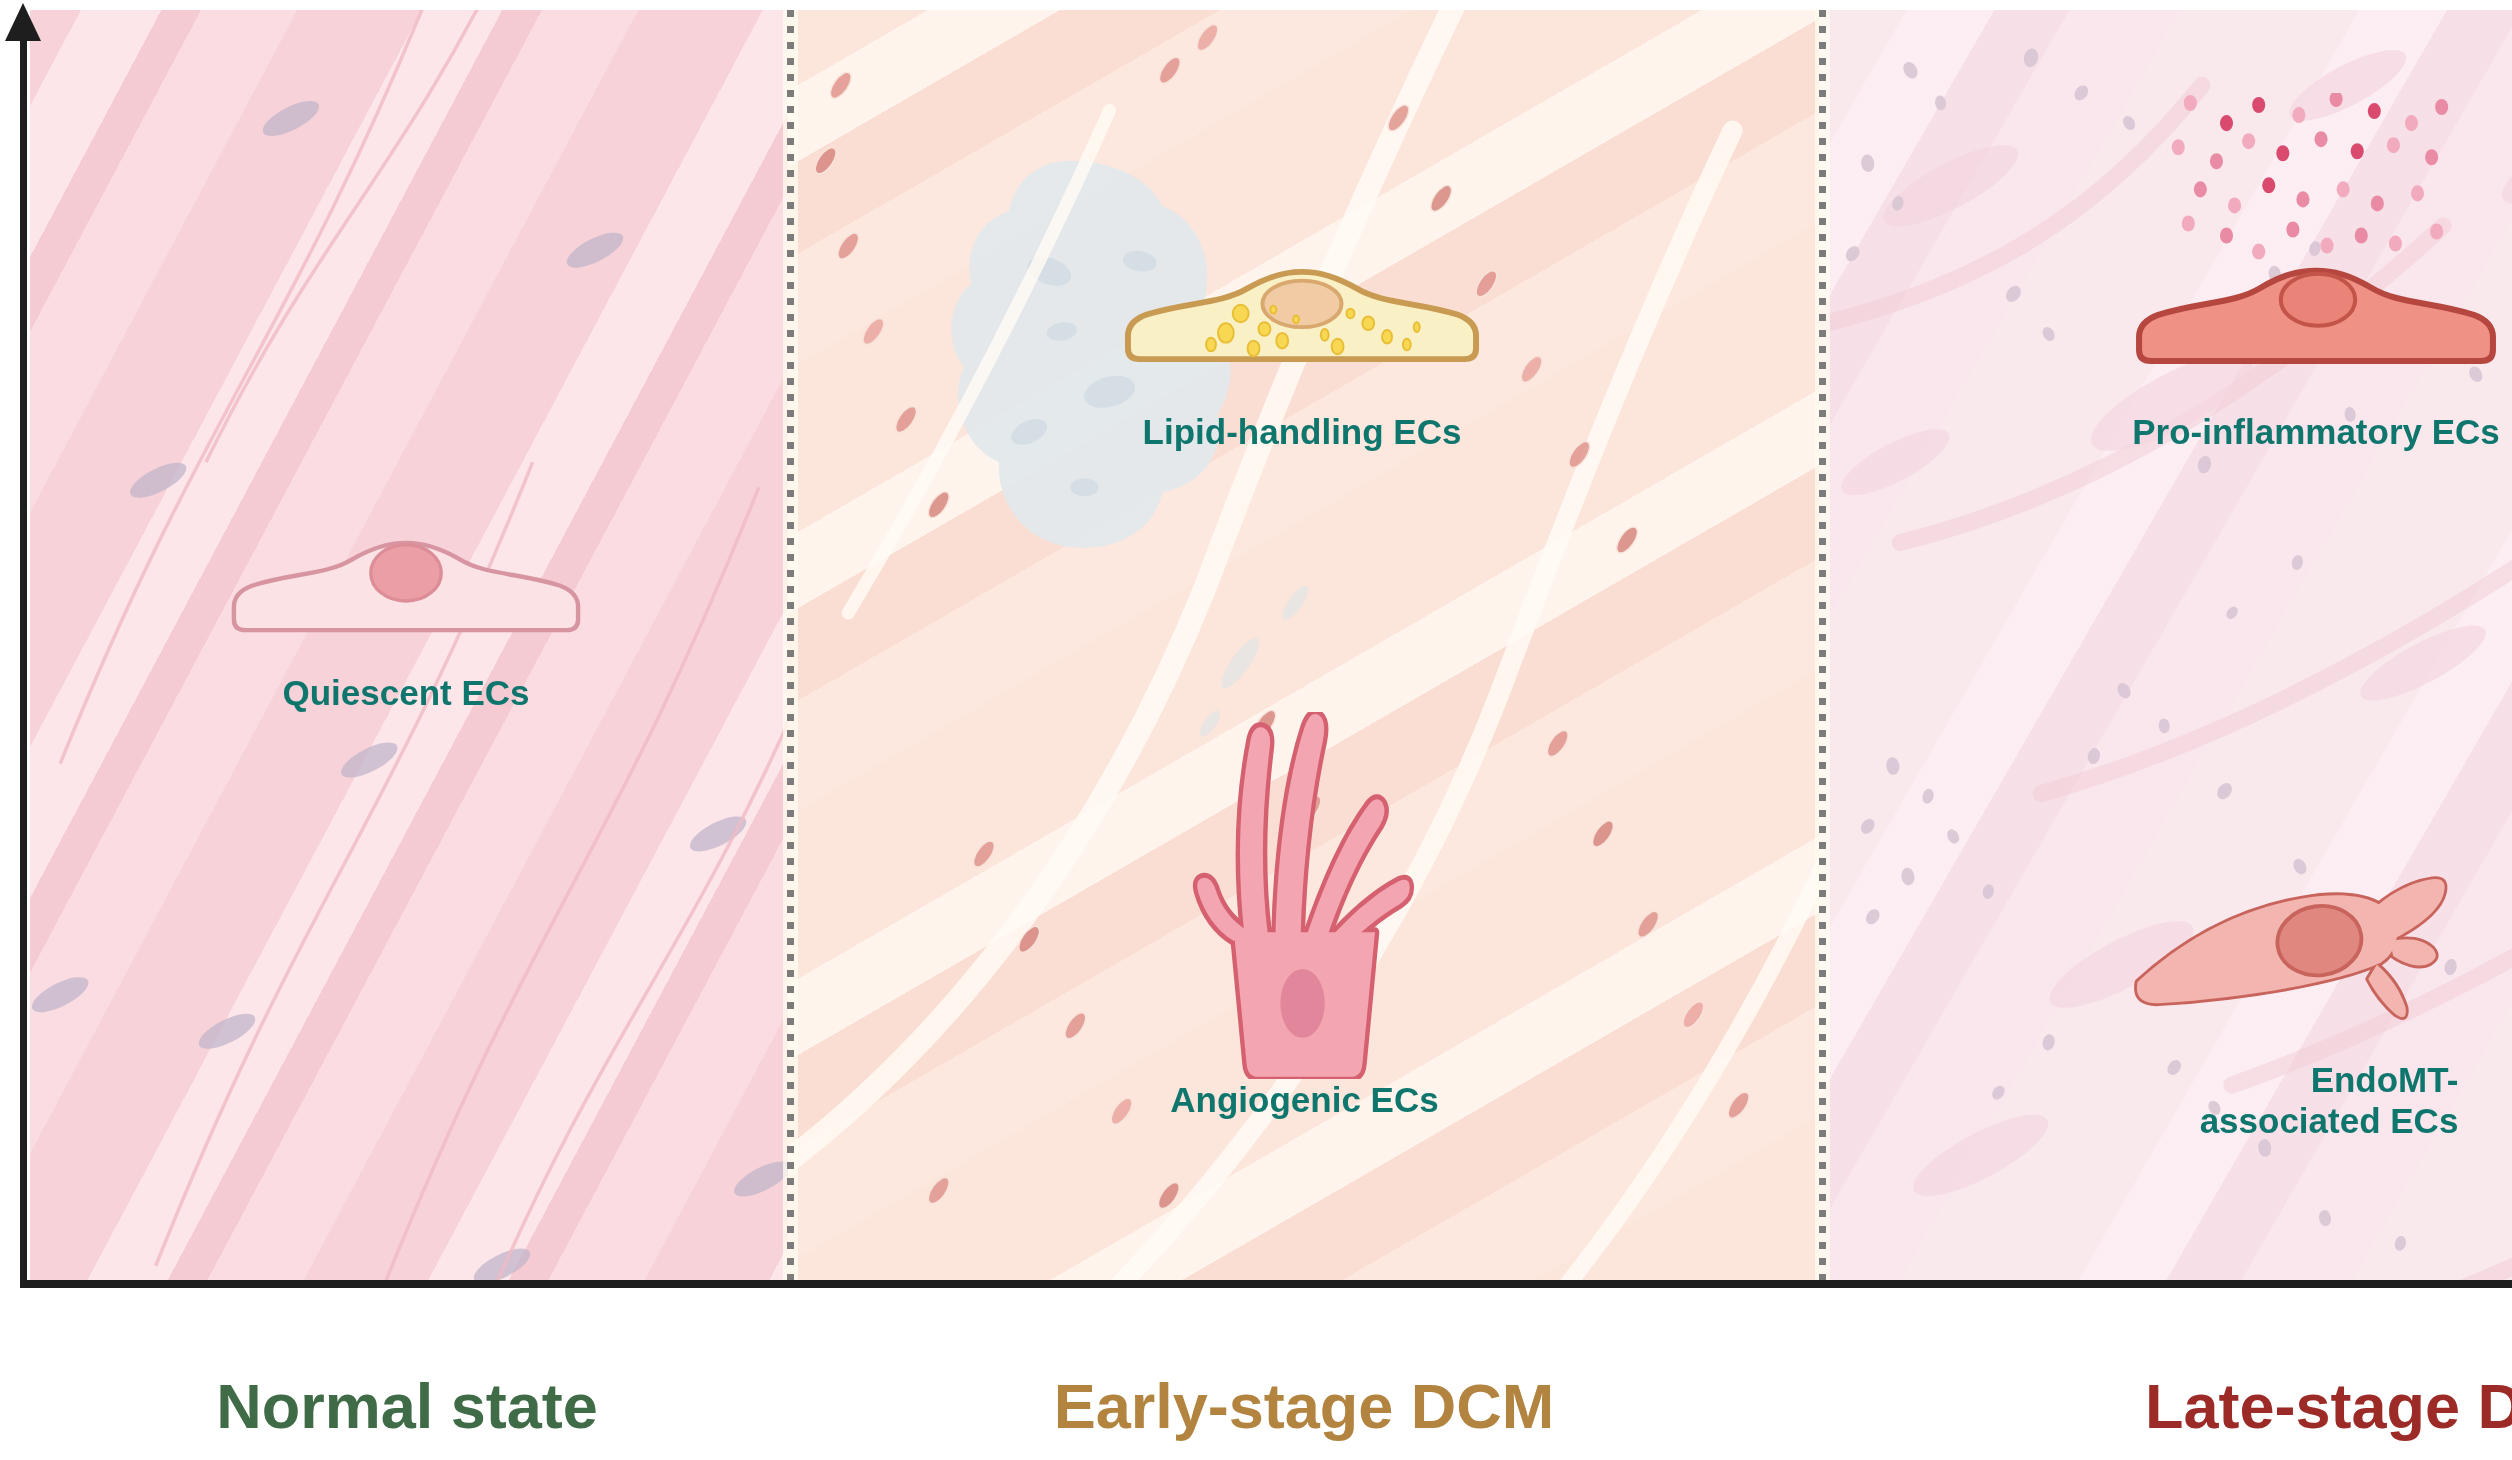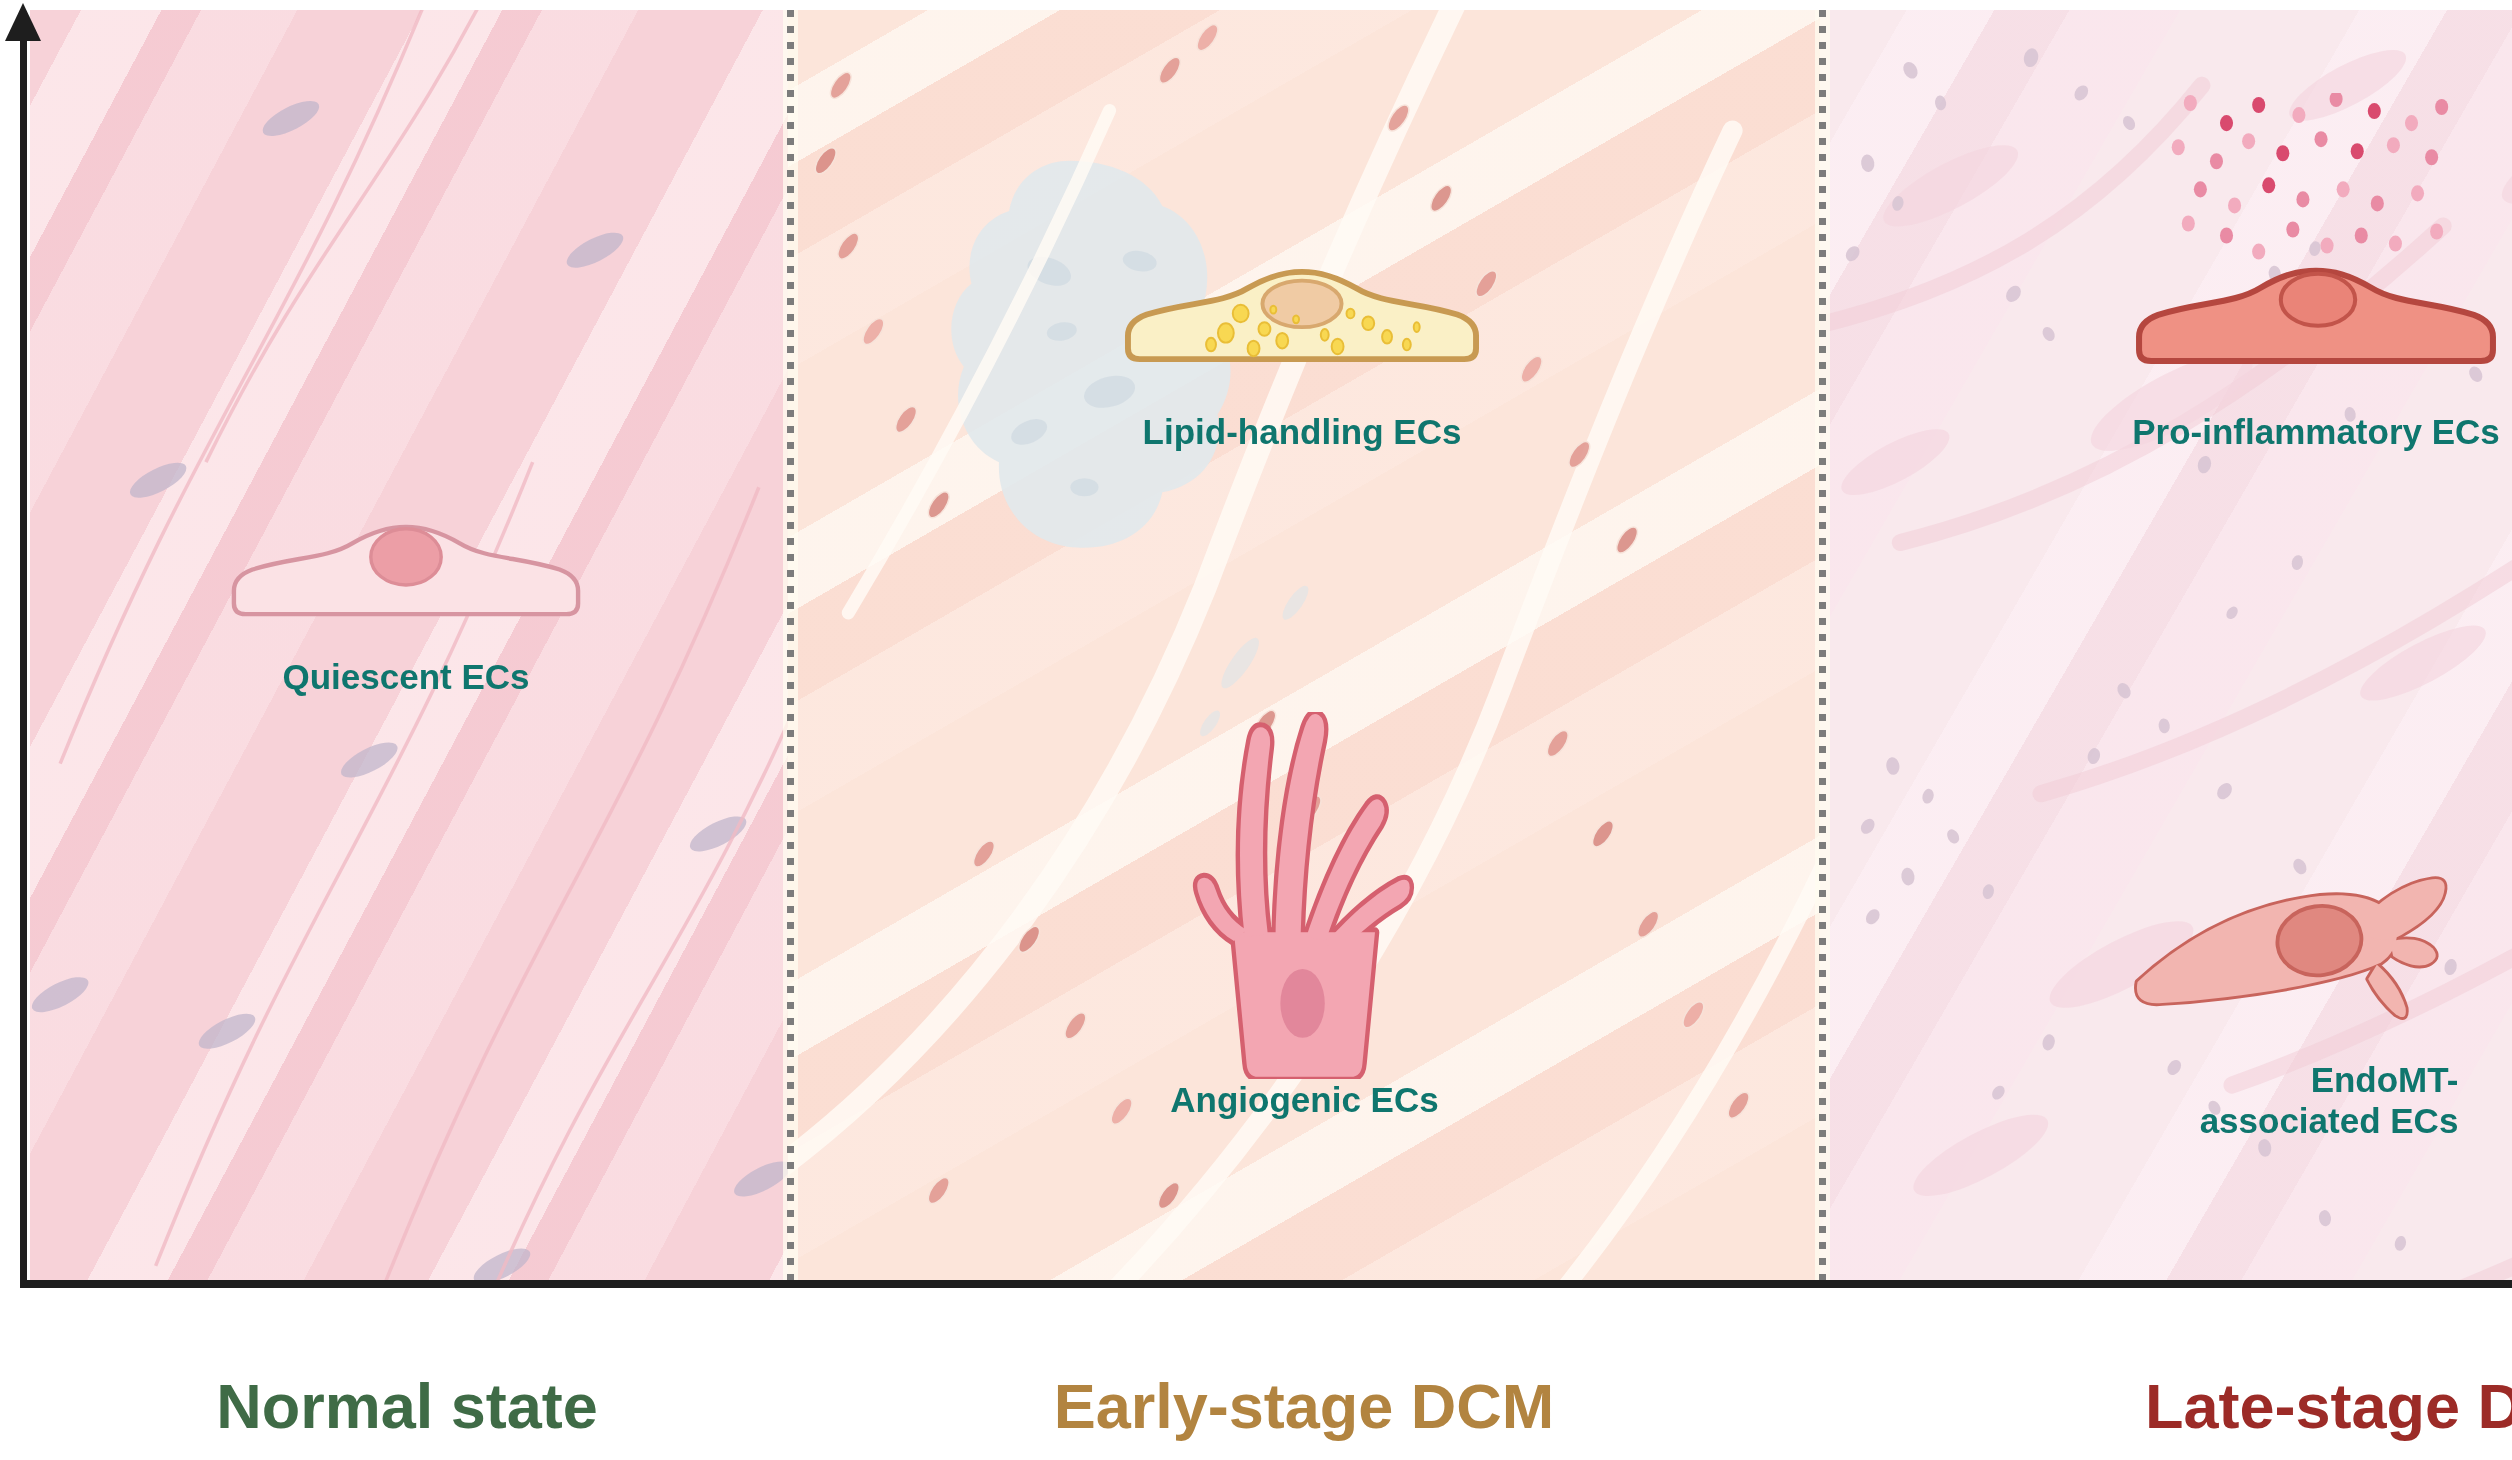--- a/index.html
+++ b/index.html
@@ -215,21 +215,21 @@
     <div class="divider-halo" style="left:753px"></div>
     <div class="divider-halo" style="left:1785px"></div>
     <div class="divider" style="left:757px"></div>
     <div class="divider" style="left:1789px"></div>
   </div>
 
   <div class="axis-v"></div>
   <div class="arrow-up"></div>
   <div class="axis-h"></div>
 
-  <div class="cell" style="left:230px;top:522px;width:352px">
+  <div class="cell" style="left:230px;top:538px;width:352px">
     <svg width="352" height="95" viewBox="0 0 360 98" preserveAspectRatio="none">
       <use href="#dome" stroke-width="4.5" fill="#FBE2E5" stroke="#D795A1"></use>
       <ellipse cx="180" cy="36" rx="36" ry="29" stroke-width="3.5" fill="#EC9EA6" stroke="#DD8D97"></ellipse>
     </svg>
     <div class="cell-label q-label">Quiescent ECs</div>
   </div>
 
   <div class="cell" style="left:1124px;top:267px;width:356px">
     <svg width="356" height="95" viewBox="0 0 360 98" preserveAspectRatio="none">
       <use href="#dome" stroke-width="6" fill="#FAF0C6" stroke="#C89A52"></use>

